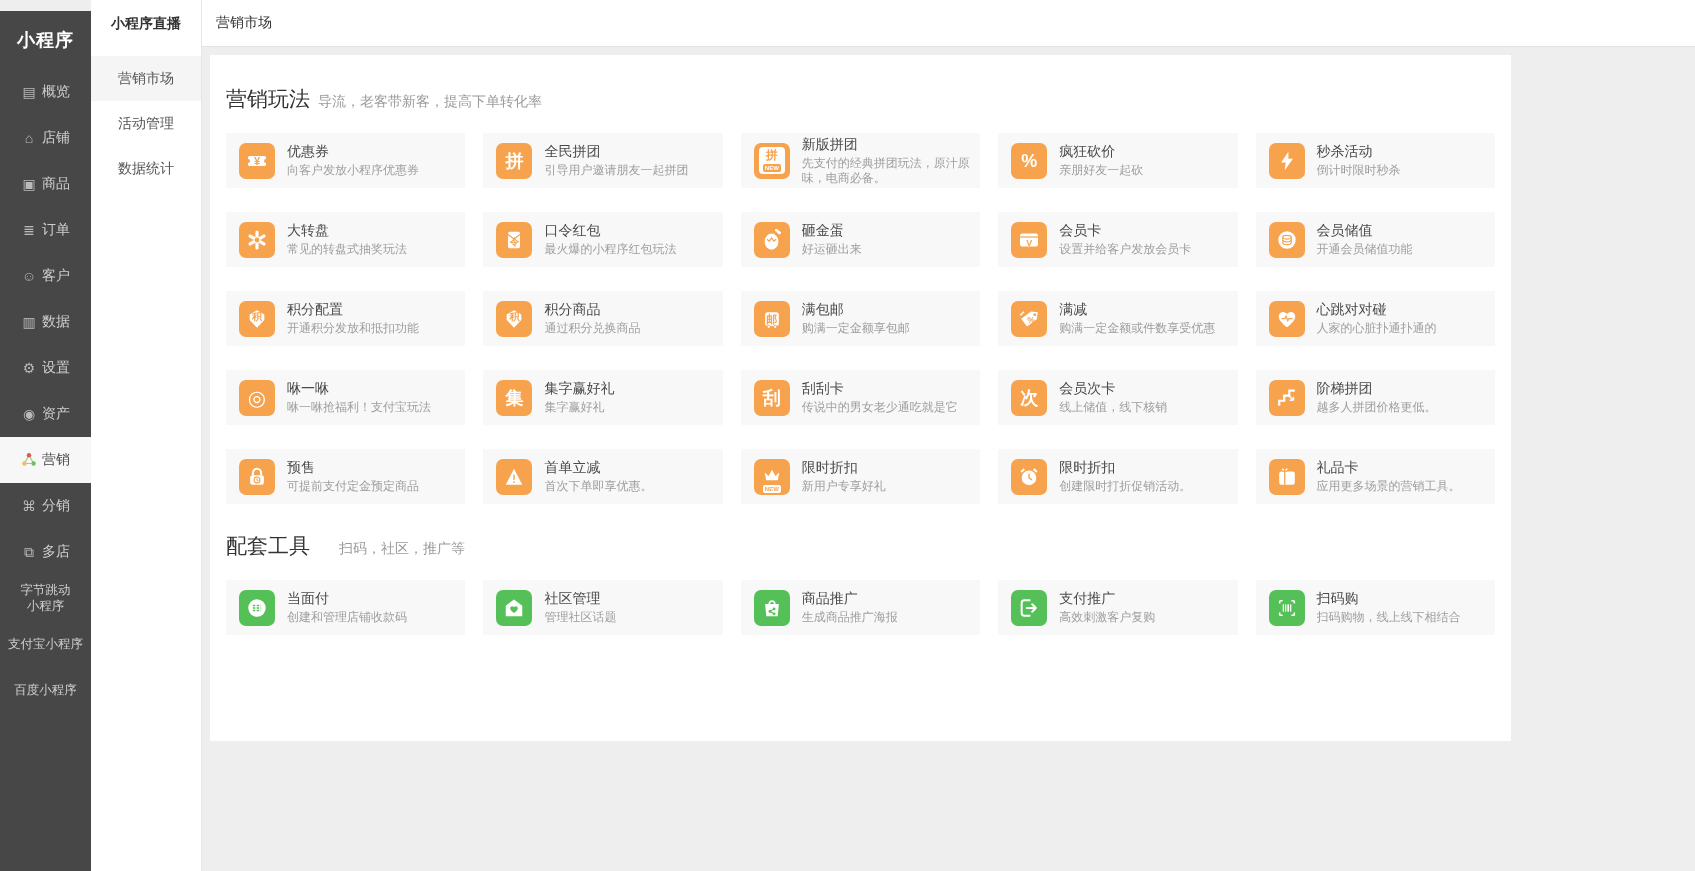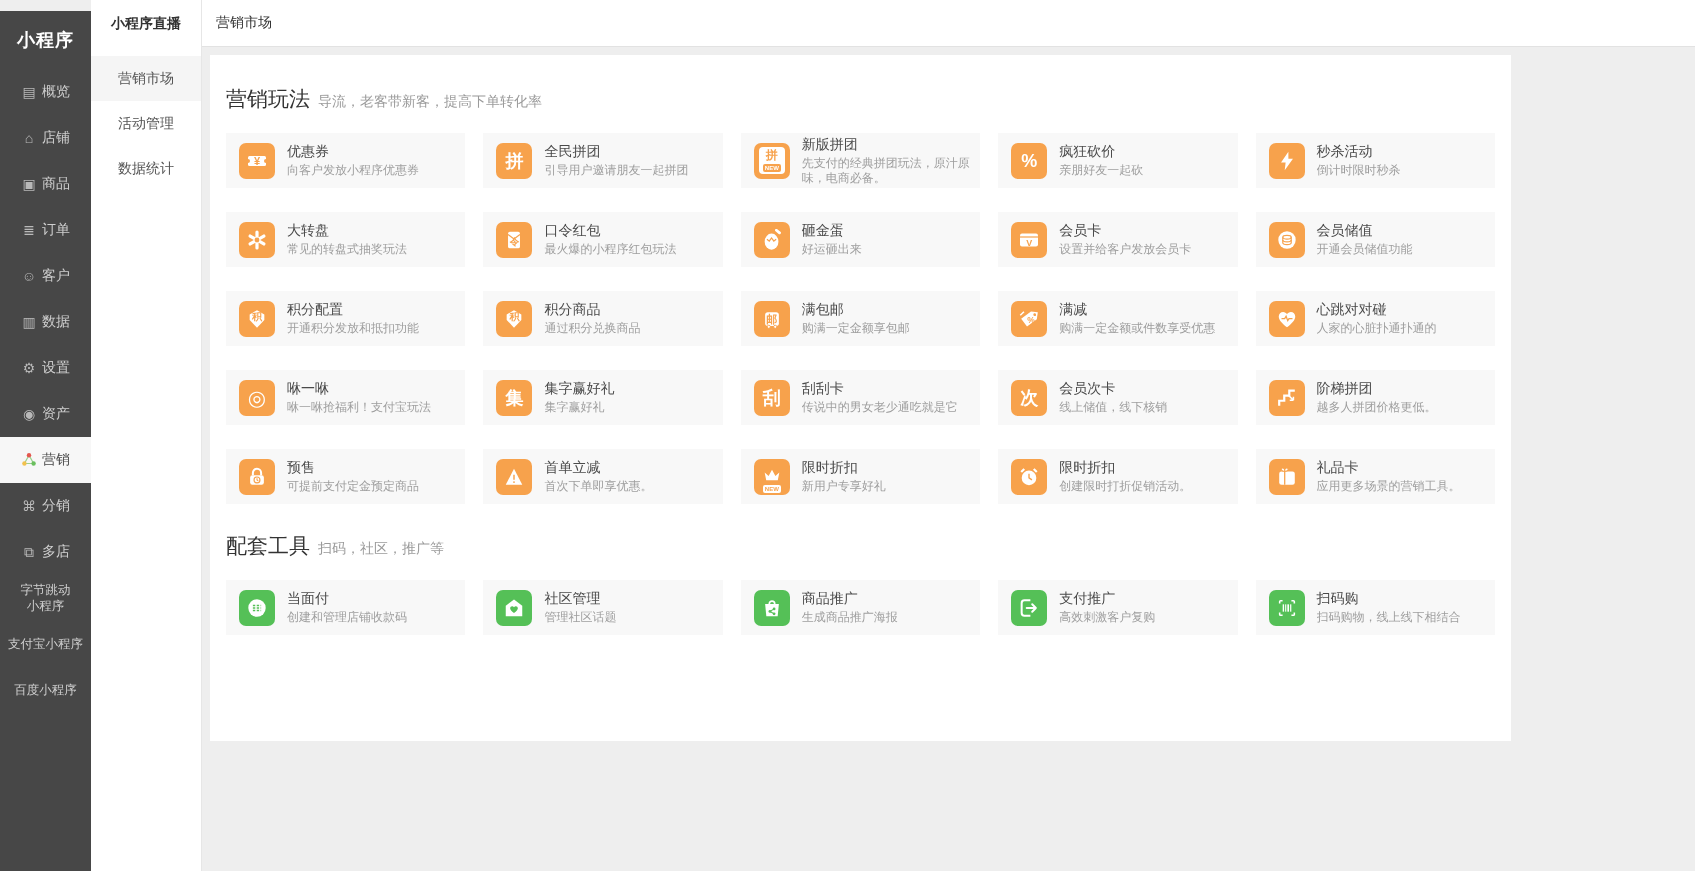--- a/index.html
+++ b/index.html
@@ -30,21 +30,21 @@
   .sub-item.active { background:#f5f5f5; }
   
   .main { flex:1; min-width:0; display:flex; flex-direction:column; }
   .tabbar { height:47px; background:#fff; border-bottom:1px solid #e2e2e2;
             display:flex; align-items:center; padding-left:4px; flex-shrink:0; }
   .tab { height:100%; display:flex; align-items:center; padding:0 10px; font-size:14px;
          color:#333; cursor:pointer; }
   .content { flex:1; background:#eeeeee; padding:8px 0 0 8px; overflow:hidden; }
   .panel { background:#fff; width:1301px; min-height:686px; padding:14px 16px 40px; }
   .sec-head { display:flex; align-items:baseline; margin:16px 0 20px; }
-  .sec-head.second { margin-top:28px; }
+  .sec-head.second { margin-top:28px;gap:21px; }
   .sec-title { font-size:21px; color:#333; }
   .sec-sub { font-size:14px; color:#9a9a9a; margin-left:8px; }
   .grid { display:grid; grid-template-columns:repeat(5,1fr); gap:24px 18px; }
   .card { background:#f8f8f8; height:55px; display:flex; align-items:center; cursor:pointer; overflow:hidden; }
   .icon { width:36px; height:36px; border-radius:7px; margin:0 12px 0 13px; flex-shrink:0;
           display:flex; align-items:center; justify-content:center; color:#fff; position:relative; }
   .icon.orange { background:#f7a24c; }
   .icon.green  { background:#55c057; }
   .icon .g { font-size:18px; line-height:1; font-weight:bold; }
   .icon .ov { position:absolute; left:50%; top:50%; transform:translate(-50%,-50%);

